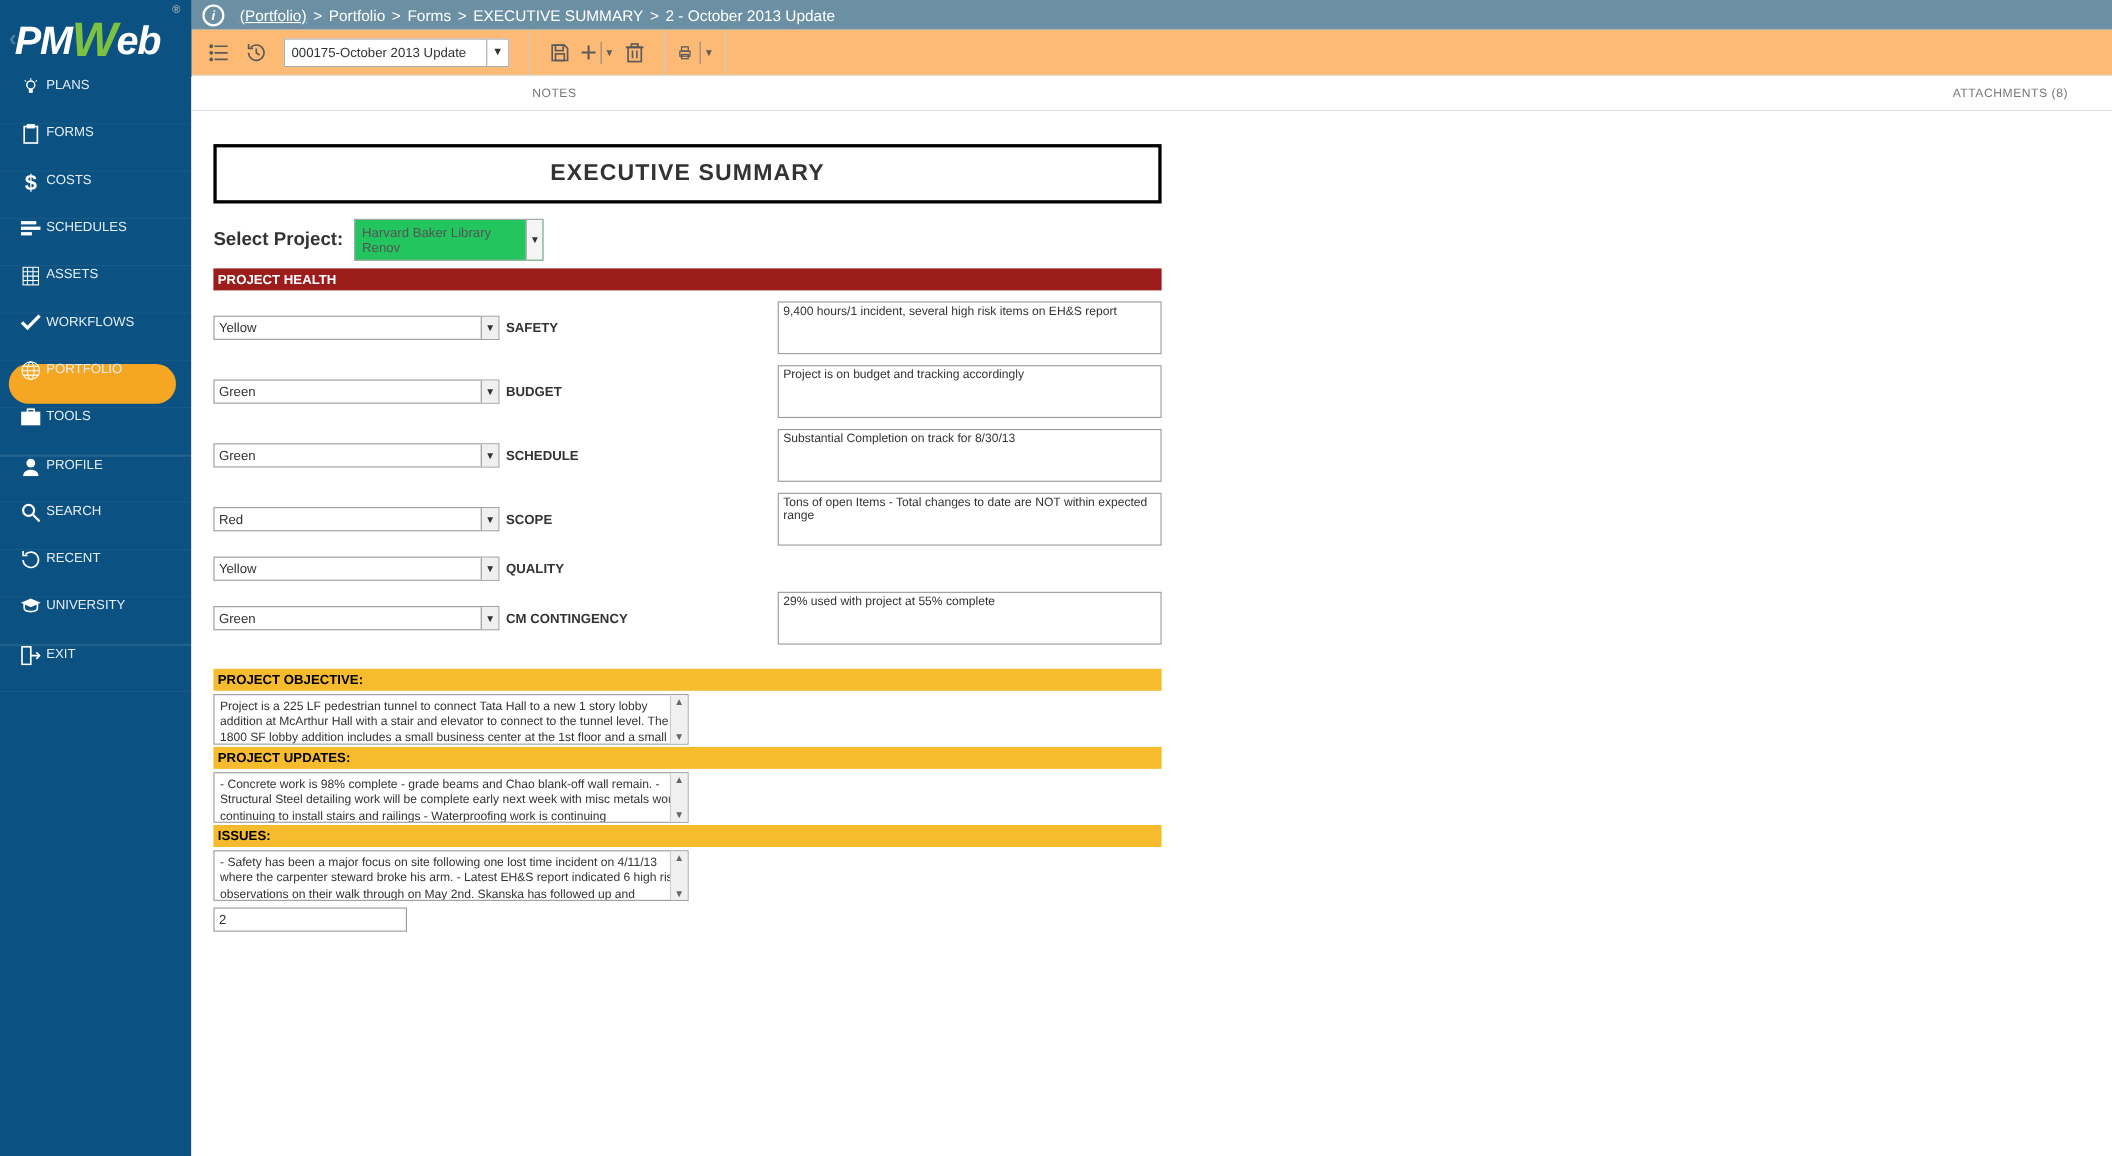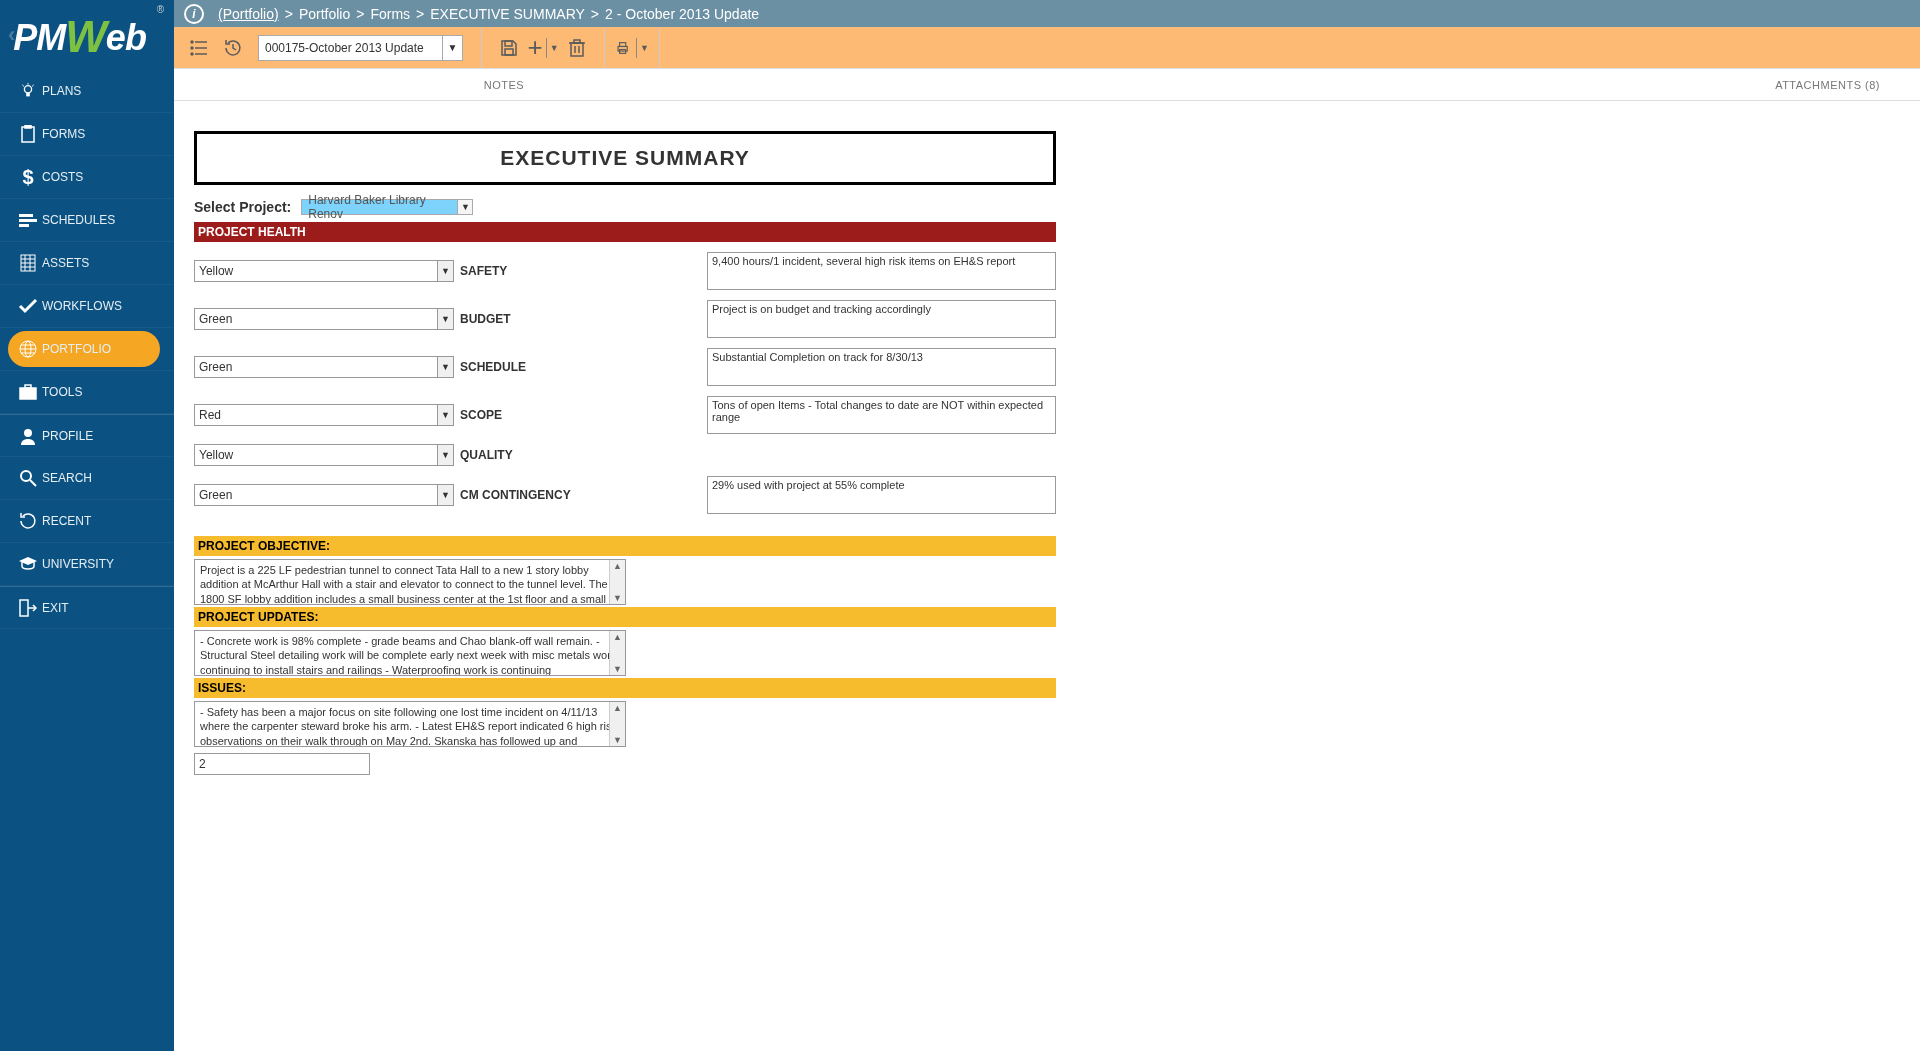--- a/index.html
+++ b/index.html
@@ -5,21 +5,21 @@
 * { margin:0; padding:0; box-sizing:border-box; }
 body { font-family: Arial, Helvetica, sans-serif; font-size:13px; color:#333; background:#fff; width:1920px; height:1051px; overflow:hidden; }
 .app { display:flex; width:100%; height:100%; }
 .sidebar { width:174px; background:#0b5181; color:#fff; display:flex; flex-direction:column; flex-shrink:0; }
 .logo { height:70px; background:#0b5181; display:flex; align-items:center; position:relative; padding-left:8px; overflow:hidden; }
 .logo-chevron { color:#4a7ea1; font-size:22px; font-weight:bold; }
 .logo-text { font-weight:bold; font-size:36px; letter-spacing:-1px; font-style:italic; margin-left:-2px; color:#fff; }
 .logo-text .w { color:#7dc142; font-size:44px; font-style:italic; display:inline-block; transform:translateY(2px); }
 .logo-r { position:absolute; top:4px; right:10px; font-size:10px; color:#ccc; }
 .nav { flex:1; }
-.nav-item { display:flex; align-items:center; height:43px; padding:0 14px; color:#e5eef3; font-size:12px; cursor:pointer; border-bottom:1px solid rgba(255,255,255,0.05); }
+.nav-item { display:flex; align-items:flex-start; height:43px; padding:0 14px; color:#e5eef3; font-size:12px; cursor:pointer; border-bottom:1px solid rgba(255,255,255,0.05); }
 .nav-item.sep { border-top:1px solid rgba(255,255,255,0.15); }
 .nav-item .ico { width:28px; font-size:18px; display:inline-flex; align-items:center; justify-content:center; color:#fff;}
 .nav-item.active { position:relative; }
 .nav-item.active::before { content:""; position:absolute; left:8px; right:14px; top:3px; bottom:3px; background:#f5a623; border-radius:20px; z-index:0;}
 .nav-item.active > * { position:relative; z-index:1; }
 .main { flex:1; display:flex; flex-direction:column; }
 .breadcrumb { height:27px; background:#6b8fa3; display:flex; align-items:center; padding:0 10px; color:#fff; font-size:14px; gap:6px;}
 .breadcrumb .info-ico { width:20px; height:20px; border:2px solid #fff; border-radius:50%; display:inline-flex; align-items:center; justify-content:center; font-size:12px; font-style:italic; font-weight:bold; color:#fff; margin-right:8px;}
 .breadcrumb .bc-link { text-decoration:underline; cursor:pointer; }
 .toolbar { height:42px; background:#fdba74; border-bottom:1px solid #ddd; display:flex; align-items:center; padding:0 8px; }
@@ -33,32 +33,32 @@
 .tb-add .line { width:1px; height:20px; background:#888; margin:0 3px;}
 .tb-add .caret { font-size:9px;}
 .tabs { height:32px; display:flex; border-bottom:1px solid #ddd; background:#fff; padding-left:180px;}
 .tab { width:300px; display:flex; align-items:center; justify-content:center; font-size:11px; color:#777; cursor:pointer; letter-spacing:0.5px;}
 .tab.active { color:#f5a623; border-bottom:3px solid #f5a623;}
 .tab.att { margin-left:auto; width:auto; padding:0 40px;}
 .content { flex:1; overflow:auto; padding:30px 20px 30px 20px; background:#fff;}
 .form-wrap { width:862px; }
 .title-box { border:3px solid #000; text-align:center; padding:12px 0; font-size:21px; font-weight:bold; letter-spacing:1px; margin-bottom:14px;}
 .field-row { display:flex; align-items:center; margin-bottom:7px; }
-.field-row .lbl { font-size:14px; font-weight:bold; margin-right:10px;}
-.field-box { display:flex; height:16px; border:1px solid #aaa; background:#7dd3fc;}
+.field-row .lbl { font-size:17px; font-weight:bold; margin-right:10px;}
+.field-box { display:flex; height:38px; border:1px solid #aaa; background:#22c55e;}
 .field-box .fb-text { padding:0 6px; display:flex; align-items:center; font-size:12px; color:#555;}
 .field-box .fb-caret { width:16px; border-left:1px solid #aaa; display:flex; align-items:center; justify-content:center; font-size:9px; background:#f5f5f5;}
 .section-header { background:#9c1b1b; color:#fff; font-weight:bold; font-size:12px; padding:3px 4px; margin-top:6px;}
 .section-header.yellow { background:#f7bc2e; color:#000;}
 .health-row { display:flex; align-items:center; margin-top:10px; gap:6px;}
 .health-row .status-select { display:flex; width:260px; height:22px; border:1px solid #999; background:#fff;}
 .health-row .status-select .ss-text { flex:1; padding:0 4px; font-size:12px; display:flex; align-items:center;}
 .health-row .status-select .ss-caret { width:16px; border-left:1px solid #999; display:flex; align-items:center; justify-content:center; font-size:9px; background:#f0f0f0;}
 .health-row .health-label { width:140px; font-size:12px; font-weight:bold;}
-.health-row .note-box { width:349px; height:38px; border:1px solid #999; font-size:11px; padding:2px 4px; margin-left:auto; background:#fff;}
+.health-row .note-box { width:349px; height:48px; border:1px solid #999; font-size:11px; padding:2px 4px; margin-left:auto; background:#fff;}
 .textarea-row { position:relative; margin-top:3px;}
 .textarea-box { width:432px; height:46px; border:1px solid #999; font-size:11px; padding:3px 5px 3px 5px; overflow:hidden; line-height:1.3; background:#fff;}
 .textarea-row .scroll { position:absolute; right:1px; top:1px; bottom:1px; width:16px; background:#f0f0f0; border-left:1px solid #ccc; display:flex; flex-direction:column; justify-content:space-between; align-items:center;}
 .textarea-row .scroll .arr { font-size:9px; color:#666; padding:1px 0;}
 .small-input { width:176px; height:22px; border:1px solid #999; padding:0 4px; font-size:12px; margin-top:6px; display:flex; align-items:center;}
 </style>
 </head>
 <body>
 
 <div class="app">

